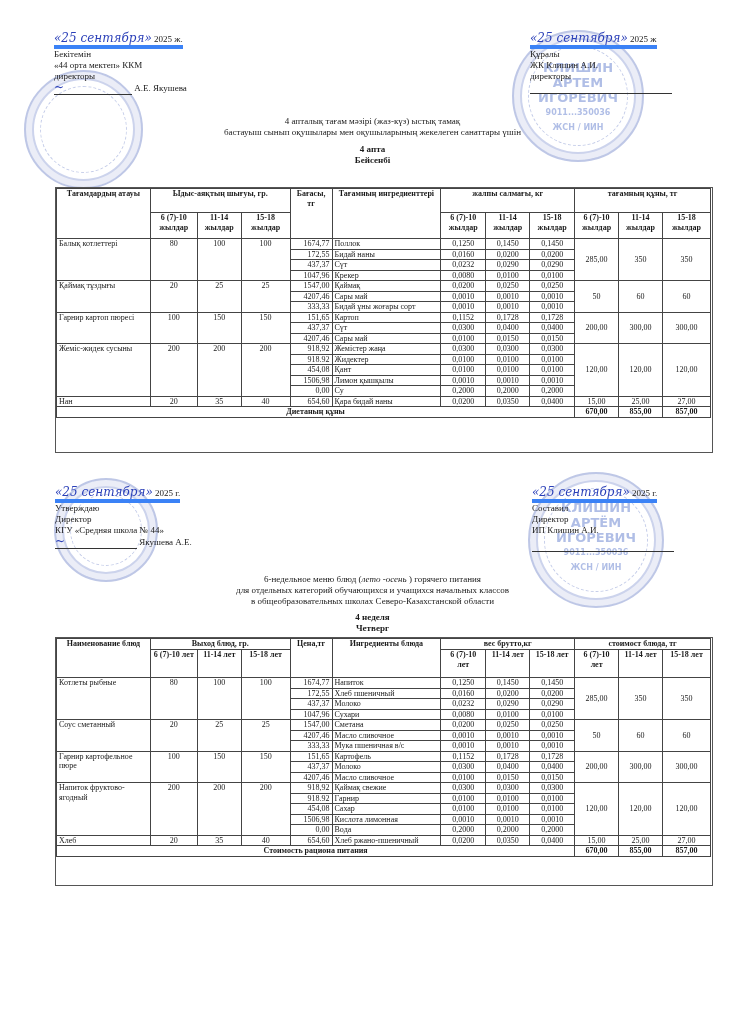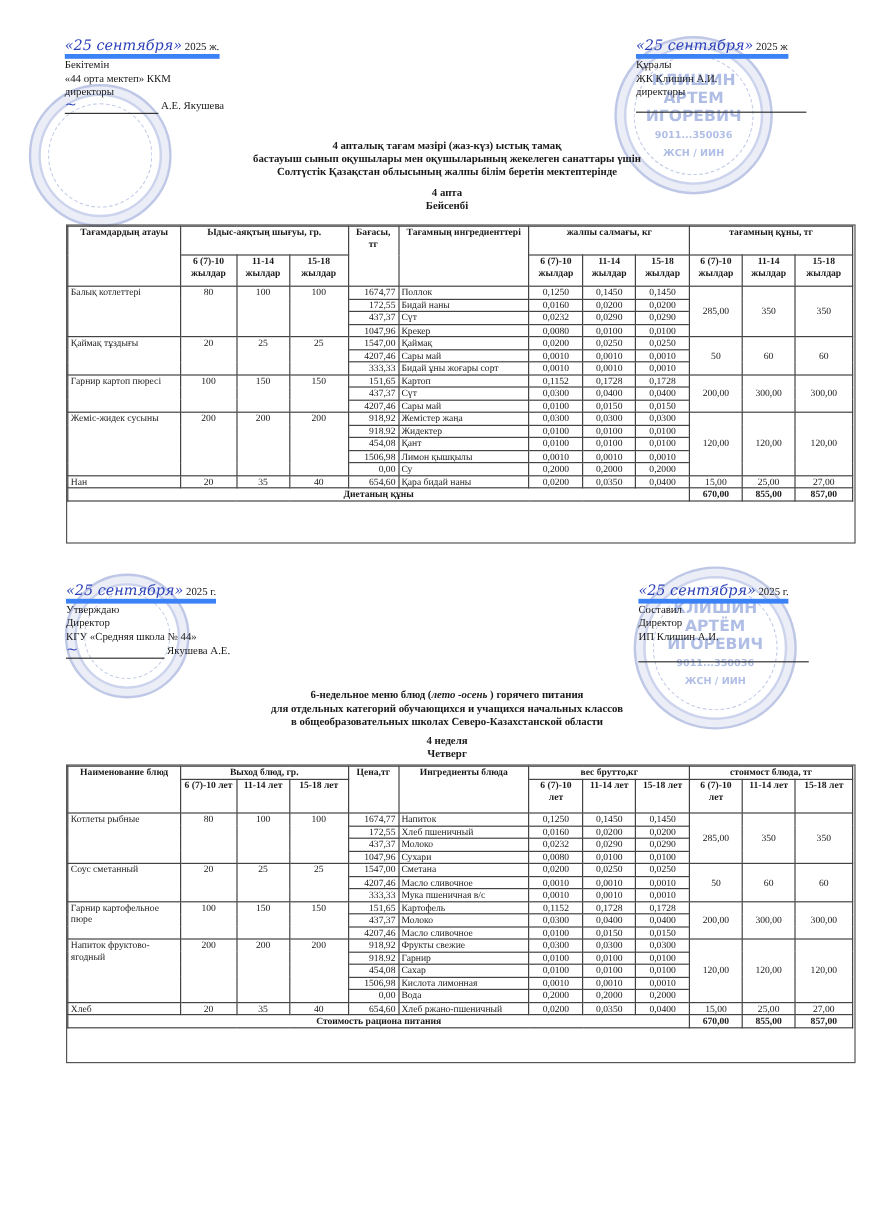--- a/index.html
+++ b/index.html
@@ -9,21 +9,21 @@
   .sig { font-size:9px; line-height:11px; }
   .sig .date { border-bottom:4px solid #3b82f6; display:inline-block; min-width:100px; }
   .sig .hand { color:#2a3fb8; font-style:italic; font-size:12px; font-family:"DejaVu Serif", serif; }
   .sig .line { border-bottom:1px solid #333; display:inline-block; }
   .stamp { position:absolute; border-radius:50%; border:2px solid rgba(110,130,200,0.45);
            box-shadow: inset 0 0 0 6px rgba(255,255,255,0.6), inset 0 0 0 8px rgba(110,130,200,0.35);
            pointer-events:none; }
   .stamp-inner { position:absolute; inset:14px; border-radius:50%; border:1px dashed rgba(110,130,200,0.4); }
   .stamp-text { position:absolute; width:100%; text-align:center; color:rgba(80,110,200,0.45);
                 font-family:"DejaVu Sans", sans-serif; font-weight:bold; font-size:13px; line-height:15px; }
-  .title { text-align:center; font-weight:bold; font-size:9px; line-height:11px; }
+  .title { text-align:center; font-weight:normal; font-size:9px; line-height:11px; }
   .sub { text-align:center; font-weight:bold; font-size:9px; line-height:11px; }
   table.menu { position:absolute; border-collapse:collapse; font-size:8px; line-height:9.5px;padding-left:36px; }
   table.menu td, table.menu th { border:1px solid #444; padding:0 2px; vertical-align:top; }
   table.menu th { font-weight:bold; text-align:center; vertical-align:top; }
   table.menu td.num { text-align:center; }
   table.menu td.price { text-align:right; }
   table.menu td.cost { text-align:center; vertical-align:middle; }
   table.menu tr.total td { font-weight:bold; }
   table.menu td.total-label { text-align:center; font-weight:normal; }
   .outer { position:absolute; border:1px solid #555; }
@@ -57,21 +57,20 @@
   <div><span class="date"><span class="hand">«25 сентября»</span> <span>2025 ж</span></span></div>
   <div>Құралы</div>
   <div>ЖК Клишин А.И.</div>
   <div>директоры</div>
   <div><span class="line" style="width:142px;">&nbsp;</span></div>
 </div>
 
 <div class="abs" style="left:100px;top:116px;width:545px;">
   <div class="title">4 апталық тағам мәзірі (жаз-күз) ыстық тамақ</div>
   <div class="title">бастауыш сынып оқушылары мен оқушыларының жекелеген санаттары үшін</div>
-  <div class="title">Солтүстік Қазақстан облысының жалпы білім беретін мектептерінде</div>
   <div style="height:6px;"></div>
   <div class="sub">4 апта</div>
   <div class="sub">Бейсенбі</div>
 </div>
 
 <div class="outer" style="left:55px;top:187px;width:656px;height:264px;"></div>
 <table class="menu" id="kz-table" style="left:56px;top:188px;width:655px;">
   <colgroup>
     <col style="width:94px">
       <col style="width:47px">
@@ -431,21 +430,21 @@
         <td class="num">0,0100</td>
         <td class="num">0,0150</td>
         <td class="num">0,0150</td>
       </tr>
       <tr>
         <td rowspan="5">Напиток фруктово-ягодный</td>
         <td rowspan="5" class="num">200</td>
         <td rowspan="5" class="num">200</td>
         <td rowspan="5" class="num">200</td>
         <td class="price">918,92</td>
-        <td>Фрукты свежие</td>
+        <td>Қаймақ свежие</td>
         <td class="num">0,0300</td>
         <td class="num">0,0300</td>
         <td class="num">0,0300</td>
         <td rowspan="5" class="cost">120,00</td>
         <td rowspan="5" class="cost">120,00</td>
         <td rowspan="5" class="cost">120,00</td>
       </tr>
       <tr>
         <td class="price">918.92</td>
         <td>Гарнир</td>

